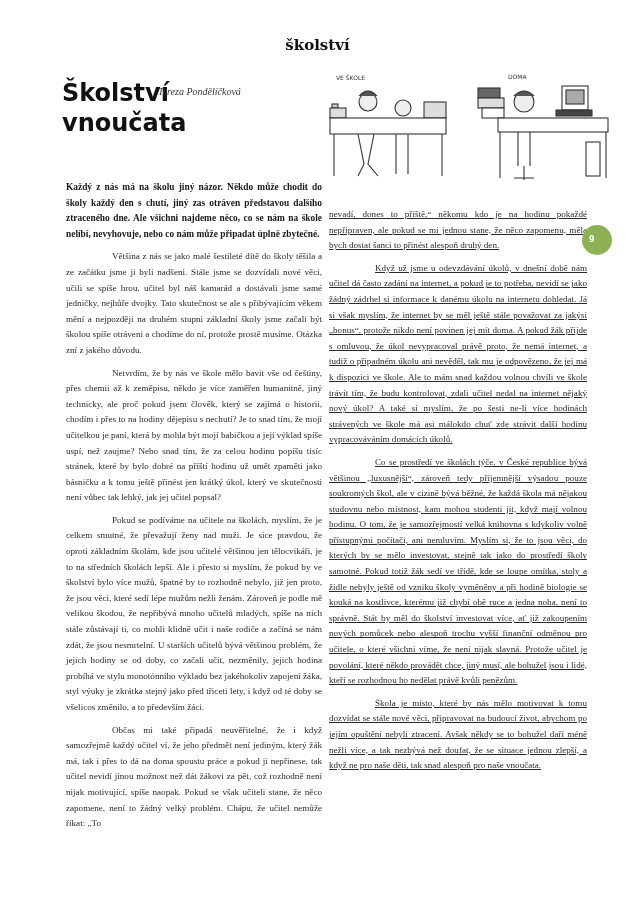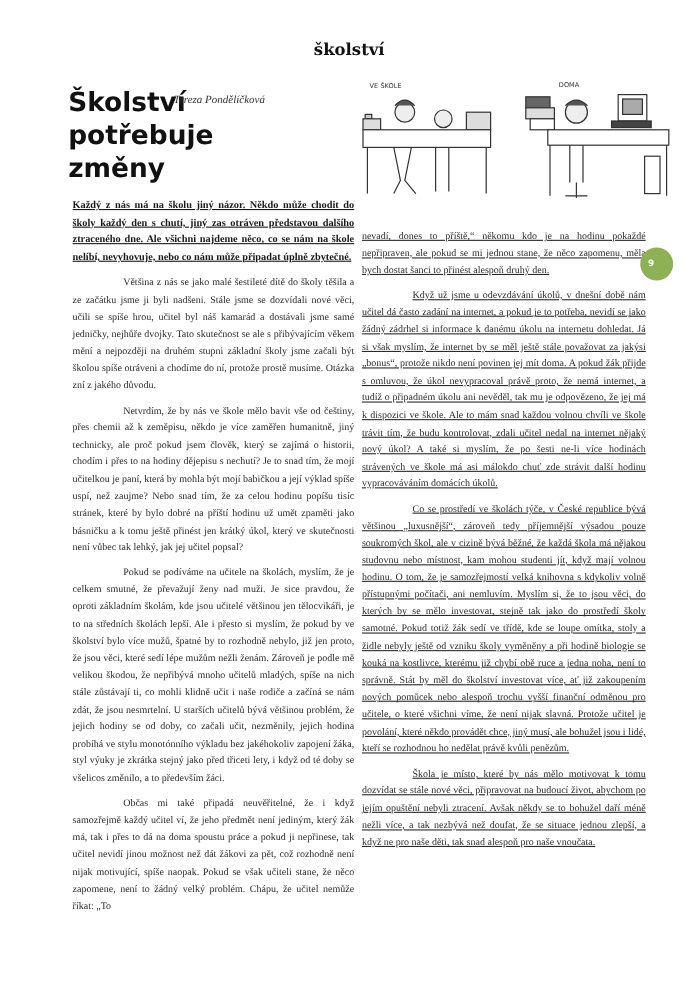--- a/index.html
+++ b/index.html
@@ -3,36 +3,35 @@
 <meta charset="utf-8">
 <style>
   html, body { margin:0; padding:0; background:#ffffff; }
   body { width:635px; height:900px; position:relative; overflow:hidden; font-family:"Liberation Serif", serif; color:#222; }
   .header { position:absolute; top:36px; left:0; width:635px; text-align:center; font-family:"DejaVu Serif", serif; font-weight:bold; font-size:15px; color:#111; }
   .title { position:absolute; top:78px; left:62px; font-family:"DejaVu Sans", sans-serif; font-weight:bold; font-size:24px; line-height:30px; color:#111; width:140px; }
   .author { position:absolute; top:86px; left:158px; font-family:Liberation Serif, serif; font-style:italic; font-size:10px; color:#333; }
   .illus { position:absolute; top:66px; left:328px; width:290px; height:120px; }
   .col { position:absolute; font-size:9.1px; line-height:15.6px; text-align:justify; color:#2a2a2a; }
   .col p { margin:0 0 7px 0; text-indent:46px; }
-  .col p.lead { text-indent:0; font-weight:bold; color:#1a1a1a; font-size:9.4px;text-decoration:underline; }
+  .col p.lead { text-indent:0; font-weight:bold; color:#1a1a1a; font-size:9.4px; }
   .col-left { top:180px; left:66px; width:256px; }
   .col-right { top:207px; left:329px; width:258px;text-decoration:underline; }
   .page-badge { position:absolute; top:225px; left:582px; width:30px; height:30px; border-radius:50%; background:#8db255; color:#fff; font-family:"DejaVu Sans", sans-serif; font-weight:bold; font-size:8px; }
   .page-badge span { position:absolute; left:7px; top:10px; }
   .no-indent { text-indent:0 !important; }
 </style>
 </head>
 <body>
 
 <div class="header">školství</div>
 
 <div class="title">
   <div>Školství</div>
-  <div>potřebuje</div>
-  <div>změny</div>
+  <div>vnoučata</div>
 </div>
 
 <div class="author">Tereza Pondělíčková</div>
 
 <svg class="illus" viewBox="0 0 290 120" fill="none" stroke="#333" stroke-width="1.1">
 
   <g>
     <text x="8" y="14" font-size="6" fill="#333" stroke="none" font-family="DejaVu Sans, sans-serif">VE ŠKOLE</text>
     <rect x="4" y="38" width="6" height="4" fill="#ccc"></rect>
     <rect x="2" y="42" width="16" height="10" fill="#ddd"></rect>

